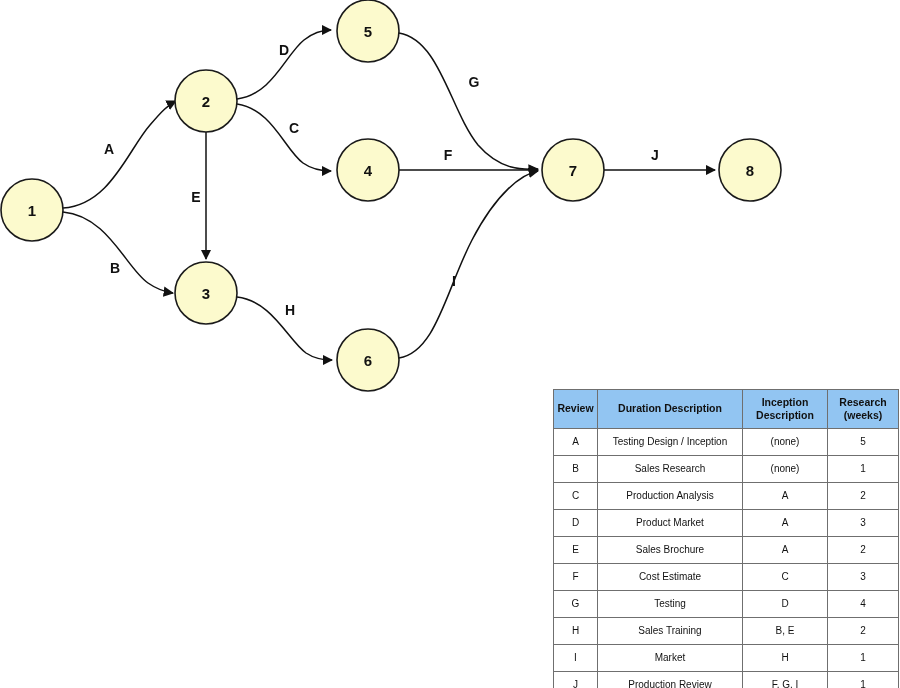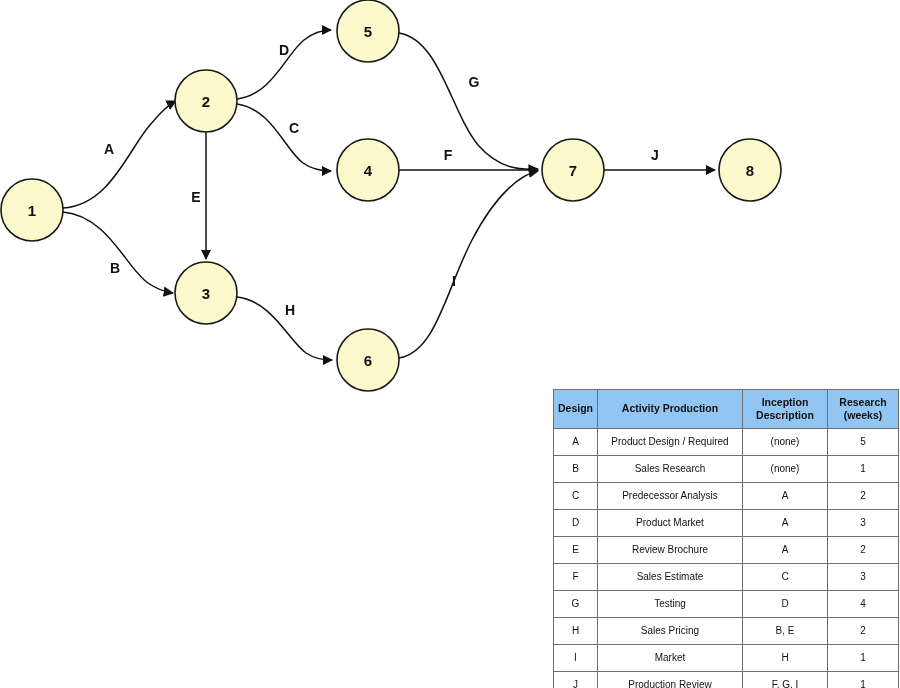--- a/index.html
+++ b/index.html
@@ -168,81 +168,81 @@
 <table id="activity-table">
   <colgroup>
     <col class="c-index">
       <col class="c-desc">
       <col class="c-pred">
       <col class="c-dur">
   </colgroup>
   <thead>
     <tr>
       <th>
-        <span>Design</span>
-      </th>
-      <th>
-        <span>Activity Production</span>
+        <span>Review</span>
+      </th>
+      <th>
+        <span>Duration Description</span>
       </th>
       <th>
         <span>Inception</span><br>
         <span>Description</span>
       </th>
       <th>
         <span>Research</span><br>
         <span>(weeks)</span>
       </th>
     </tr>
   </thead>
   <tbody>
     <tr>
       <td>A</td>
-      <td>Product Design / Required</td>
+      <td>Testing Design / Inception</td>
       <td>(none)</td>
       <td>5</td>
     </tr>
     <tr>
       <td>B</td>
       <td>Sales Research</td>
       <td>(none)</td>
       <td>1</td>
     </tr>
     <tr>
       <td>C</td>
-      <td>Predecessor Analysis</td>
+      <td>Production Analysis</td>
       <td>A</td>
       <td>2</td>
     </tr>
     <tr>
       <td>D</td>
       <td>Product Market</td>
       <td>A</td>
       <td>3</td>
     </tr>
     <tr>
       <td>E</td>
-      <td>Review Brochure</td>
+      <td>Sales Brochure</td>
       <td>A</td>
       <td>2</td>
     </tr>
     <tr>
       <td>F</td>
-      <td>Sales Estimate</td>
+      <td>Cost Estimate</td>
       <td>C</td>
       <td>3</td>
     </tr>
     <tr>
       <td>G</td>
       <td>Testing</td>
       <td>D</td>
       <td>4</td>
     </tr>
     <tr>
       <td>H</td>
-      <td>Sales Pricing</td>
+      <td>Sales Training</td>
       <td>B, E</td>
       <td>2</td>
     </tr>
     <tr>
       <td>I</td>
       <td>Market</td>
       <td>H</td>
       <td>1</td>
     </tr>
     <tr>

